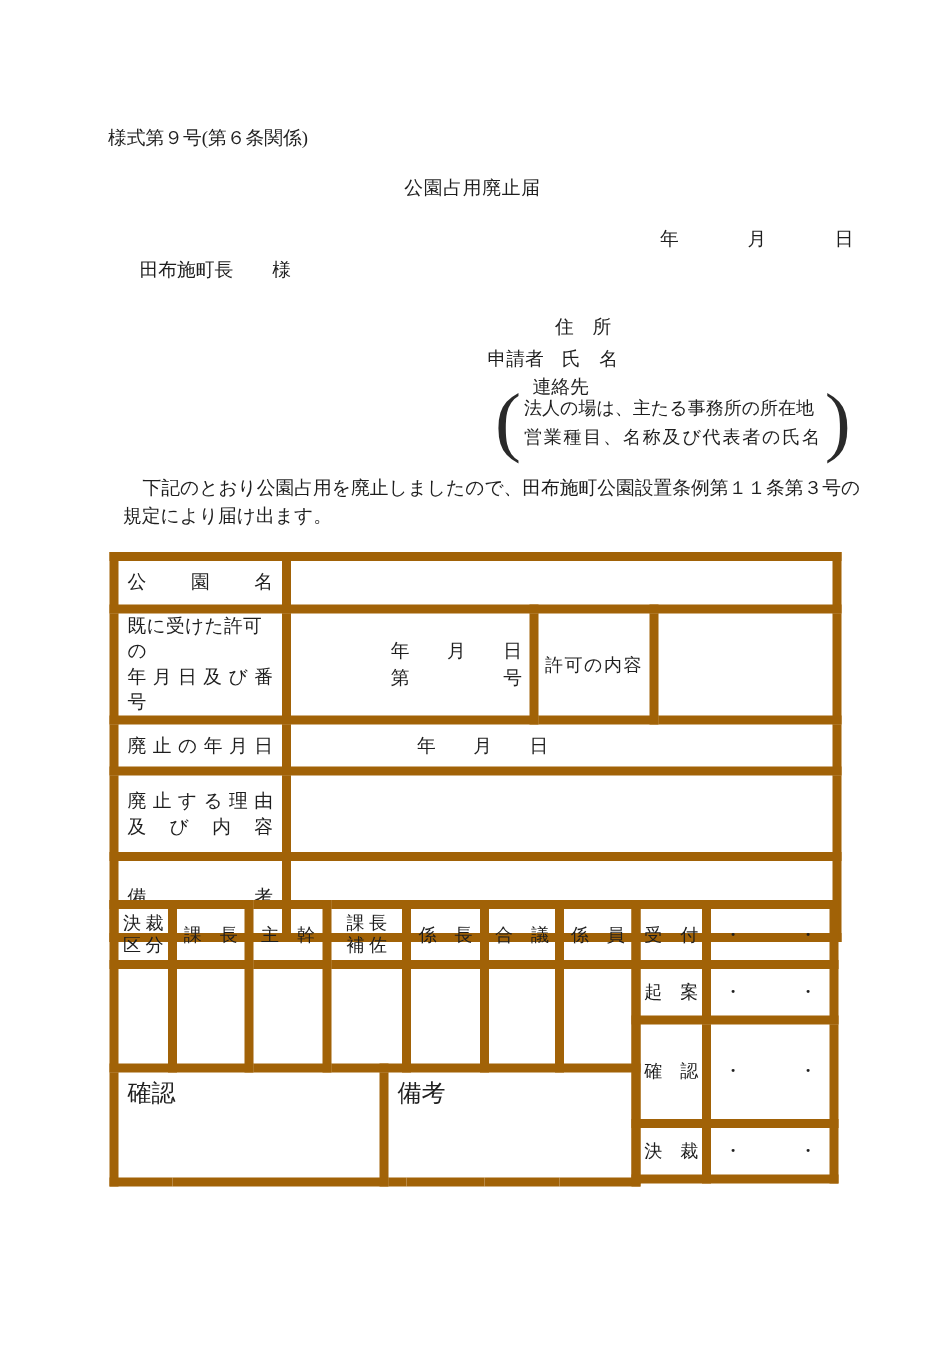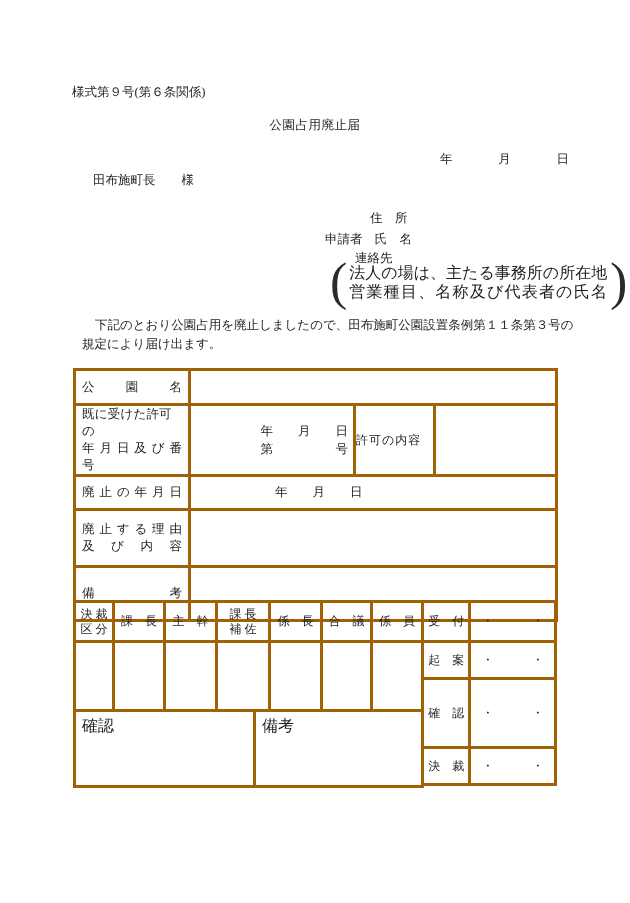--- a/index.html
+++ b/index.html
@@ -19,41 +19,41 @@
   .addressee .honor { margin-left:26px; }
 
   
   .addr-label    { left:370px; top:210px; }
   .applicant-row { left:325px; top:231px; }
   .applicant-row .nm { margin-left:12px; }
   .contact-label { left:355px; top:250px; }
   .corp-note { left:330px; top:260px; display:flex; align-items:center; }
   .corp-note .paren { font-size:52px; line-height:44px; font-weight:300; transform:scaleY(1.0); color:#2a2a2a; }
   .corp-note .lines { margin:0 2px; }
-  .corp-note .lines div { font-size:16px; line-height:19px; white-space:nowrap; }
+  .corp-note .lines div { font-size:12px; line-height:19px; white-space:nowrap; }
   .corp-note .lines .l2 { letter-spacing:1.2px; }
 
   
   .body-par { left:82px; top:316px; line-height:19px; }
   .body-par .indent { text-indent:13px; }
 
   
   table { border-collapse:collapse; table-layout:fixed; }
-  td { border:3px solid #a16207; padding:0; font-size:12.5px; vertical-align:middle; overflow:hidden; }
+  td { border:6px solid #a16207; padding:0; font-size:12.5px; vertical-align:middle; overflow:hidden; }
   .t-main  { position:absolute; left:73px; top:368px; width:482px; border:2px solid #161616; }
   .t-appr  { position:absolute; left:73px; top:600px; width:348px; border:2px solid #161616; }
   .t-stamp { position:absolute; left:421px; top:600px; width:136px; border:2px solid #161616; }
 
   .jlabel { text-align:justify; text-align-last:justify; padding:0 6px; line-height:17px; }
   .llabel { padding:0 6px; line-height:17px; letter-spacing:0.2px; }
   .dcell  { text-align:right; padding-right:5px; line-height:18px; }
   .abol-date { padding-left:84px; }
   .hdr2 { line-height:15px; text-align:center; font-size:12px; }
   .hdr1 { text-align:center; font-size:12px; }
-  .permit-content { text-align:left; font-size:12px; letter-spacing:1px; }
+  .permit-content { text-align:center; font-size:12px; letter-spacing:1px; }
   .corner-label { vertical-align:top; }
   .corner-label div { padding:4px 0 0 6px; font-size:16px; }
   .stamp-label { text-align:center; font-size:12px; }
   .stamp-dots  { text-align:center; font-size:12.5px; }
 </style>
 </head>
 <body>
 
 <div class="page">
 

